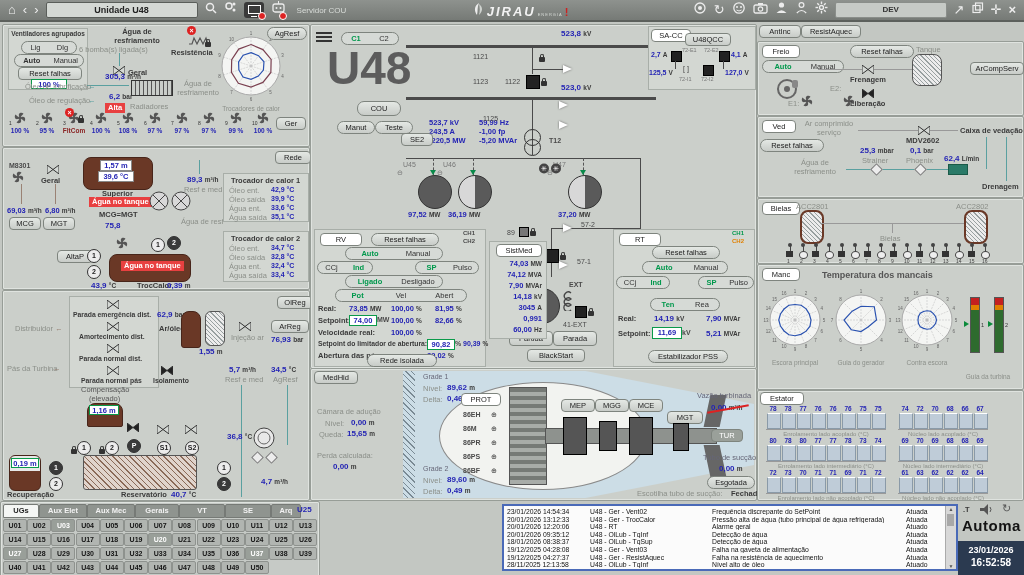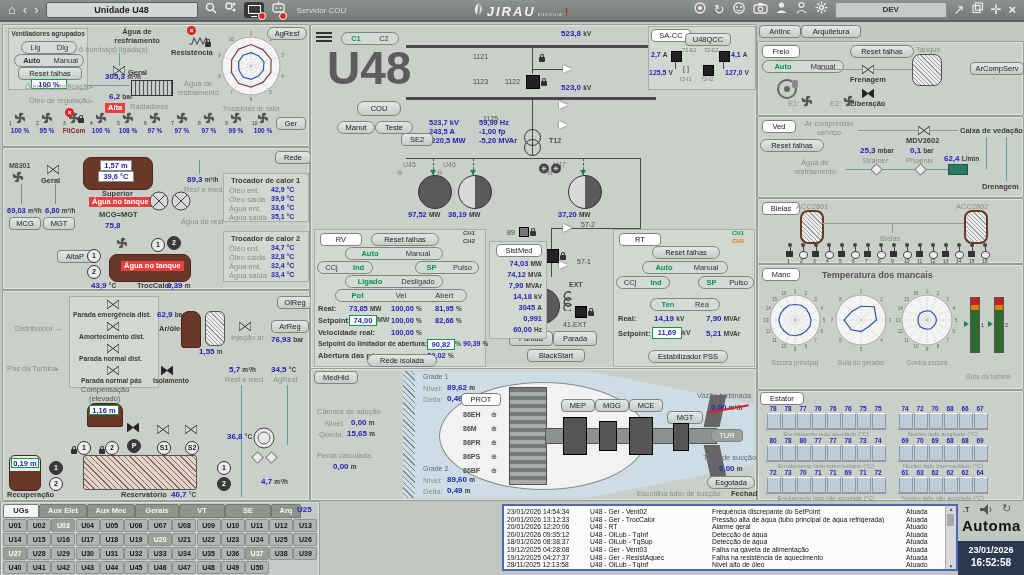--- a/index.html
+++ b/index.html
@@ -769,21 +769,21 @@
   <div class="vu" style="left:400px;top:34px"><span class="v">0,00</span> <span class="u">m³/h</span></div>
   <div class="strike" style="left:396px;top:39px;width:42px"></div>
   <div class="lbl" style="left:392px;top:84px;color:#667">Tubo de sucção</div>
   <div class="vu" style="left:408px;top:95px"><span class="v">0,00</span> <span class="u">m</span></div>
   <div class="btn rb" style="left:396px;top:107px;width:42px">Esgotada</div>
   <div class="lbl" style="left:326px;top:120px">Escotilha tubo de sucção:</div>
   <div class="dk" style="left:420px;top:120px">Fechada</div>
 </section>
 
 <div class="btn" style="left:759px;top:25px;width:36px">AntInc</div>
-<div class="btn" style="left:801px;top:25px;width:54px">Arquitetura</div>
+<div class="btn" style="left:801px;top:25px;width:54px">ResistAquec</div>
 
 <section class="panel" style="left:757px;top:41px;width:265px;height:73px">
   <div class="btn" style="left:4px;top:3px;width:32px;background:#fff">Freio</div>
   <div class="pill" style="left:4px;top:18px;width:80px">
         <span class="g">Auto</span>
         <span>Manual</span>
       </div>
   <svg style="position:absolute;left:18px;top:36px" width="24" height="22">
         <circle cx="11" cy="11" r="9" fill="none" stroke="#666" stroke-width="2"></circle>
         <circle cx="11" cy="11" r="3" fill="#666"></circle>
@@ -792,21 +792,21 @@
   <div class="lbl" style="left:30px;top:57px">E1:</div>
   <span class="fan" style="left:42px;top:52px"><svg width="14" height="14" viewBox="0 0 16 16">
           <g fill="#555">
             <circle cx="8" cy="8" r="2"></circle>
             <path d="M8 8C4 2 10 1 12 3 10 5 9 6 8 8Z"></path>
             <path d="M8 8C14 4 15 10 13 12 11 10 10 9 8 8Z"></path>
             <path d="M8 8C12 14 6 15 4 13 6 11 7 10 8 8Z"></path>
             <path d="M8 8C2 12 1 6 3 4 5 6 6 7 8 8Z"></path>
           </g>
         </svg></span>
-  <div class="lbl" style="left:72px;top:57px">E2:</div>
+  <div class="lbl" style="left:72px;top:42px">E2:</div>
   <span class="fan" style="left:84px;top:52px"><svg width="14" height="14" viewBox="0 0 16 16">
           <g fill="#555">
             <circle cx="8" cy="8" r="2"></circle>
             <path d="M8 8C4 2 10 1 12 3 10 5 9 6 8 8Z"></path>
             <path d="M8 8C14 4 15 10 13 12 11 10 10 9 8 8Z"></path>
             <path d="M8 8C12 14 6 15 4 13 6 11 7 10 8 8Z"></path>
             <path d="M8 8C2 12 1 6 3 4 5 6 6 7 8 8Z"></path>
           </g>
         </svg></span>
   <div class="btn rb" style="left:92px;top:3px;width:58px">Reset falhas</div>

